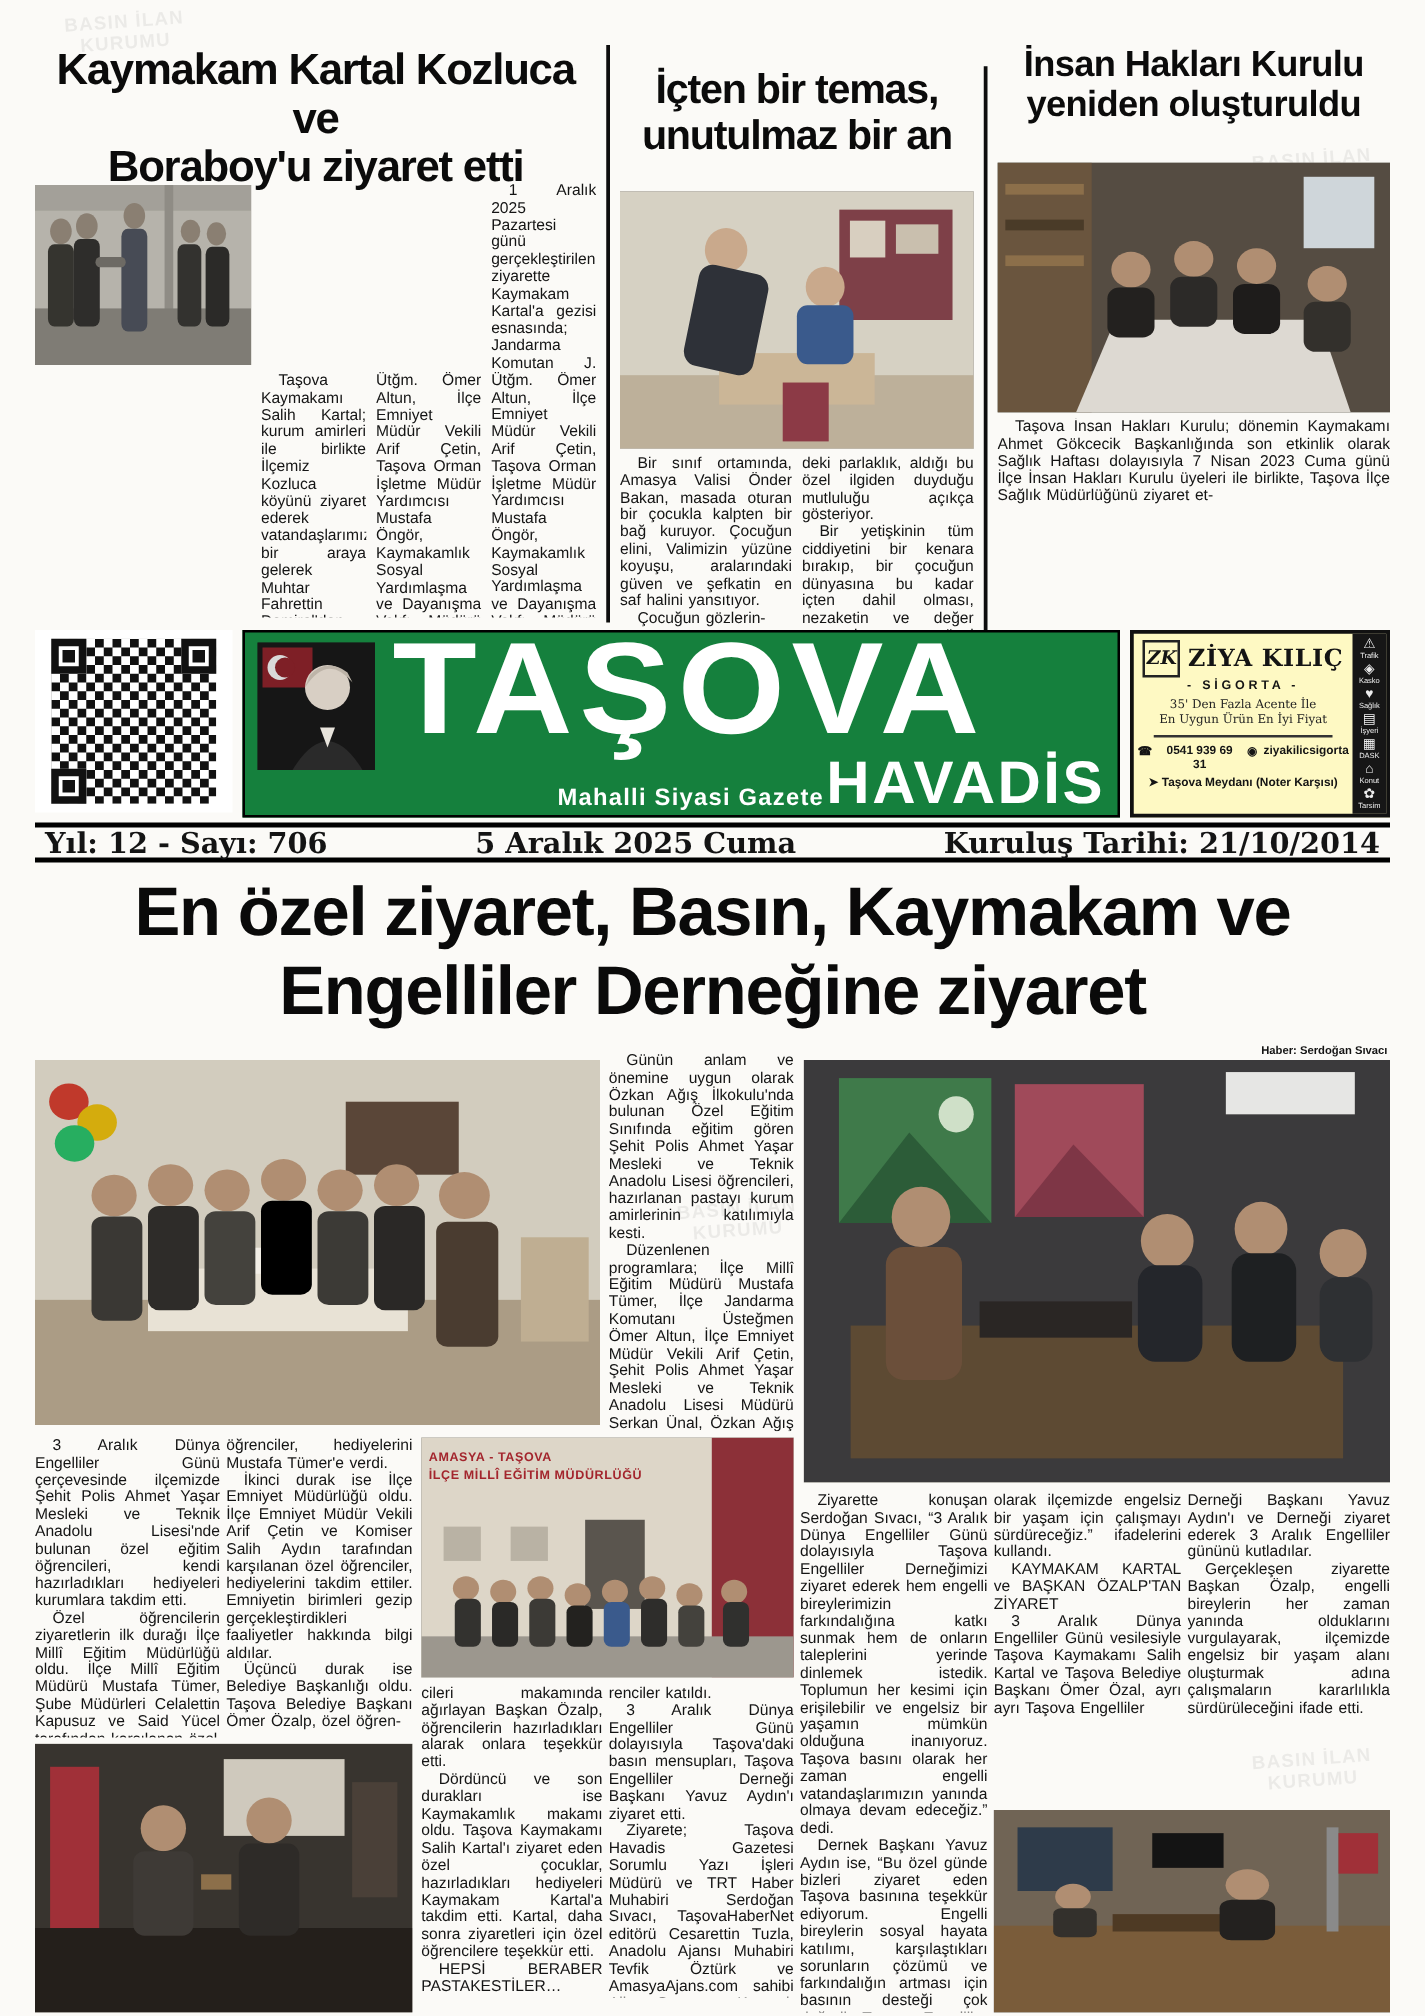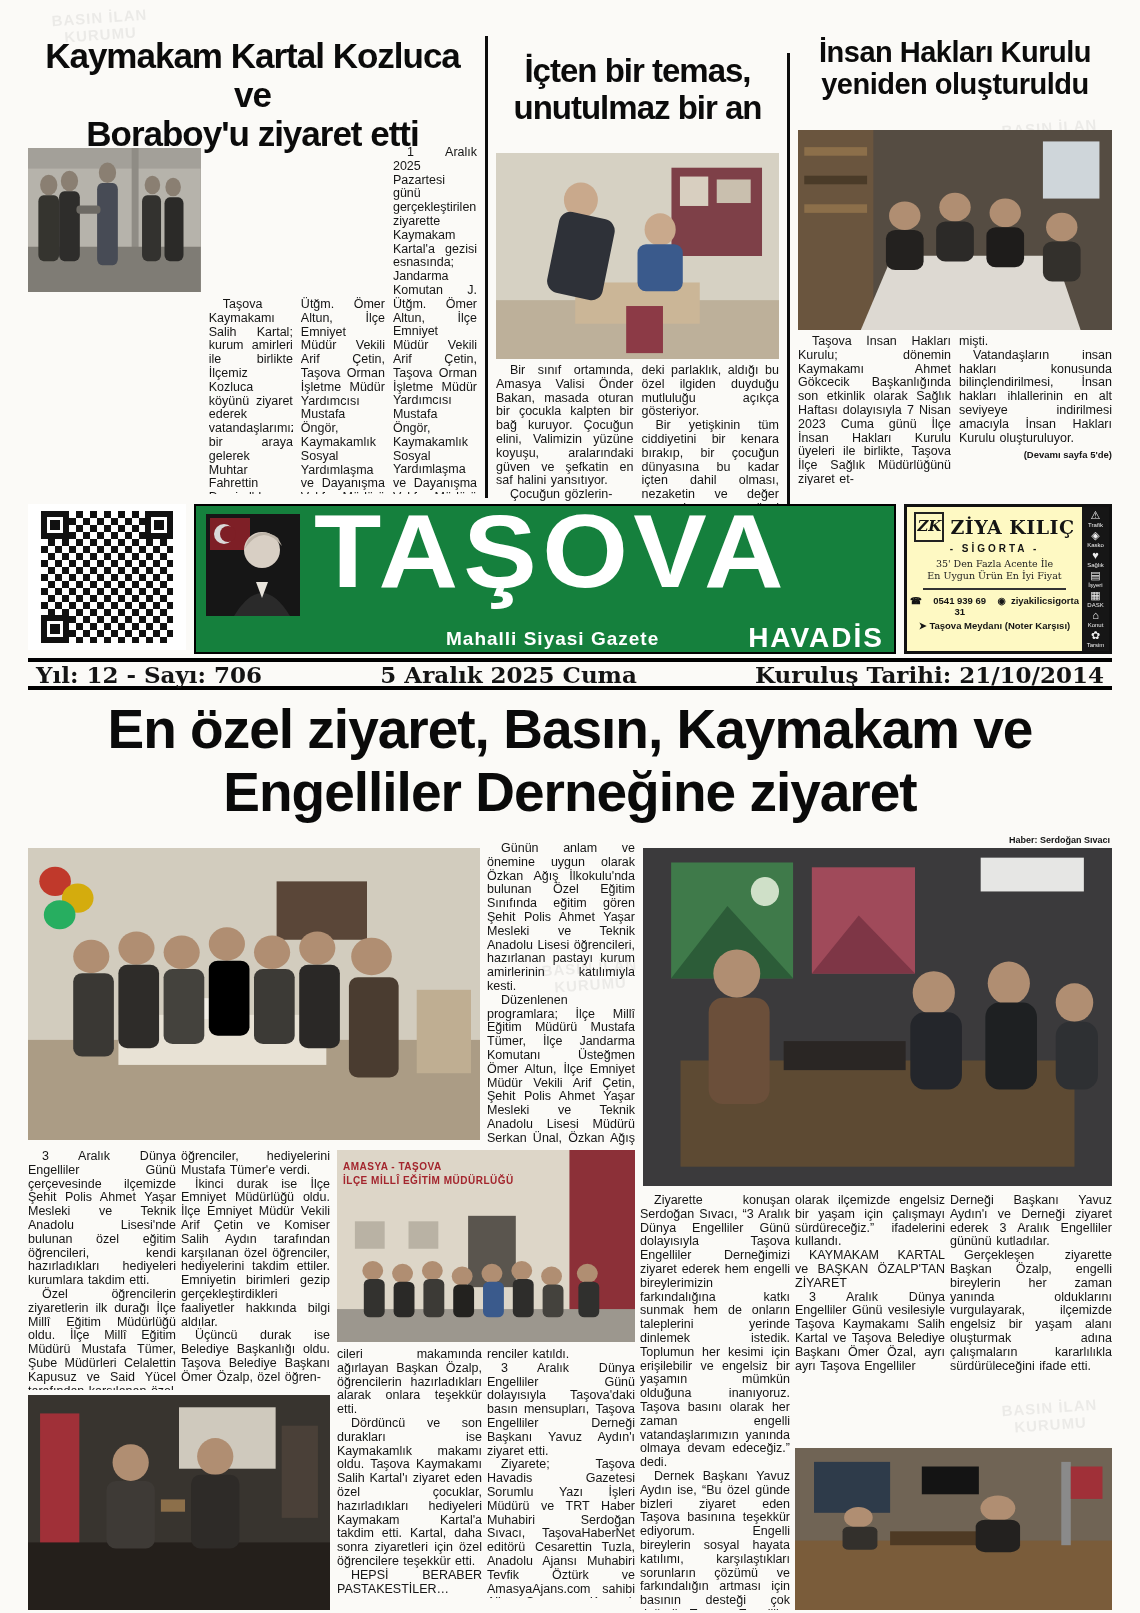--- a/index.html
+++ b/index.html
@@ -39,21 +39,21 @@
   .qr{width:132px;height:132px;position:relative;
       background-image:repeating-conic-gradient(#111 0% 25%, #fff 0% 50%);
       background-size:14px 14px;outline:4px solid #fff;}
   .finder{position:absolute;width:28px;height:28px;border:6px solid #111;background:#fff;box-sizing:border-box;}
   .finder::after{content:"";position:absolute;left:3px;top:3px;width:10px;height:10px;background:#111;}
   .f-tl{left:0;top:0;} .f-tr{right:0;top:0;} .f-bl{left:0;bottom:0;}
   .mast-black{flex:1;background:#15803d;border:2px solid #000;position:relative;color:#fff;}
   .ataturk{position:absolute;left:10px;top:8px;width:94px;height:102px;background:#1b1b1b;}
   .mast-title{position:absolute;left:118px;top:-14px;font-size:104px;font-weight:700;
       letter-spacing:5px;transform:scaleX(1.06);transform-origin:left top;white-space:nowrap;}
-  .mast-sub{position:absolute;right:10px;bottom:-2px;font-size:28px;font-weight:700;letter-spacing:2px;}
+  .mast-sub{position:absolute;right:10px;bottom:-2px;font-size:48px;font-weight:700;letter-spacing:2px;}
   .mast-sched{position:absolute;left:8px;bottom:6px;width:200px;text-align:center;
       font-family:"DejaVu Serif",serif;font-weight:700;font-size:15px;line-height:1.3;}
   .mast-type{position:absolute;left:250px;bottom:2px;font-size:19px;font-weight:700;letter-spacing:1px;}
   
   .ad-box{width:208px;background:#fef9c3;border:3px solid #111;box-sizing:border-box;display:flex;}
   .ad-main{flex:1;padding:5px 3px 3px;text-align:center;position:relative;}
   .ad-head{display:flex;align-items:center;justify-content:center;gap:6px;}
   .zk{width:26px;height:26px;border:2px solid #222;font-family:"DejaVu Serif",serif;
       font-weight:700;font-style:italic;font-size:15px;line-height:24px;}
   .ad-name{font-family:"DejaVu Serif",serif;font-weight:700;font-size:19px;letter-spacing:.5px;}
@@ -205,25 +205,20 @@
             <rect x="44" y="32" width="12" height="14" rx="3" fill="#2c2a28"></rect>
           <circle cx="66" cy="29" r="5" fill="#b08e72"></circle>
             <rect x="60" y="34" width="12" height="14" rx="3" fill="#1e1c1b"></rect>
           <circle cx="84" cy="34" r="5" fill="#b08e72"></circle>
             <rect x="78" y="39" width="12" height="14" rx="3" fill="#33302c"></rect>
         </svg>
       </div>
       <div class="body-2col">
         <div class="col2w">
           <p class="bp ind">Taşova İnsan Hakları Kurulu; dönemin Kaymakamı Ahmet Gökcecik Başkanlığında son etkinlik olarak Sağlık Haftası dolayısıyla 7 Nisan 2023 Cuma günü İlçe İnsan Hakları Kurulu üyeleri ile birlikte, Taşova İlçe Sağlık Müdürlüğünü ziyaret et-</p>
-        </div>
-        <div class="col2w">
-          <p class="bp">mişti.</p>
-          <p class="bp ind">Vatandaşların insan hakları konusunda bilinçlendirilmesi, İnsan hakları ihlallerinin en alt seviyeye indirilmesi amacıyla İnsan Hakları Kurulu oluşturuluyor.</p>
-          <div class="note">(Devamı sayfa 5'de)</div>
         </div>
       </div>
     </div>
   </div>
 
   <div class="mast-wrap">
     <div class="qr-box">
       <div class="qr">
         <div class="finder f-tl"></div>
         <div class="finder f-tr"></div>

